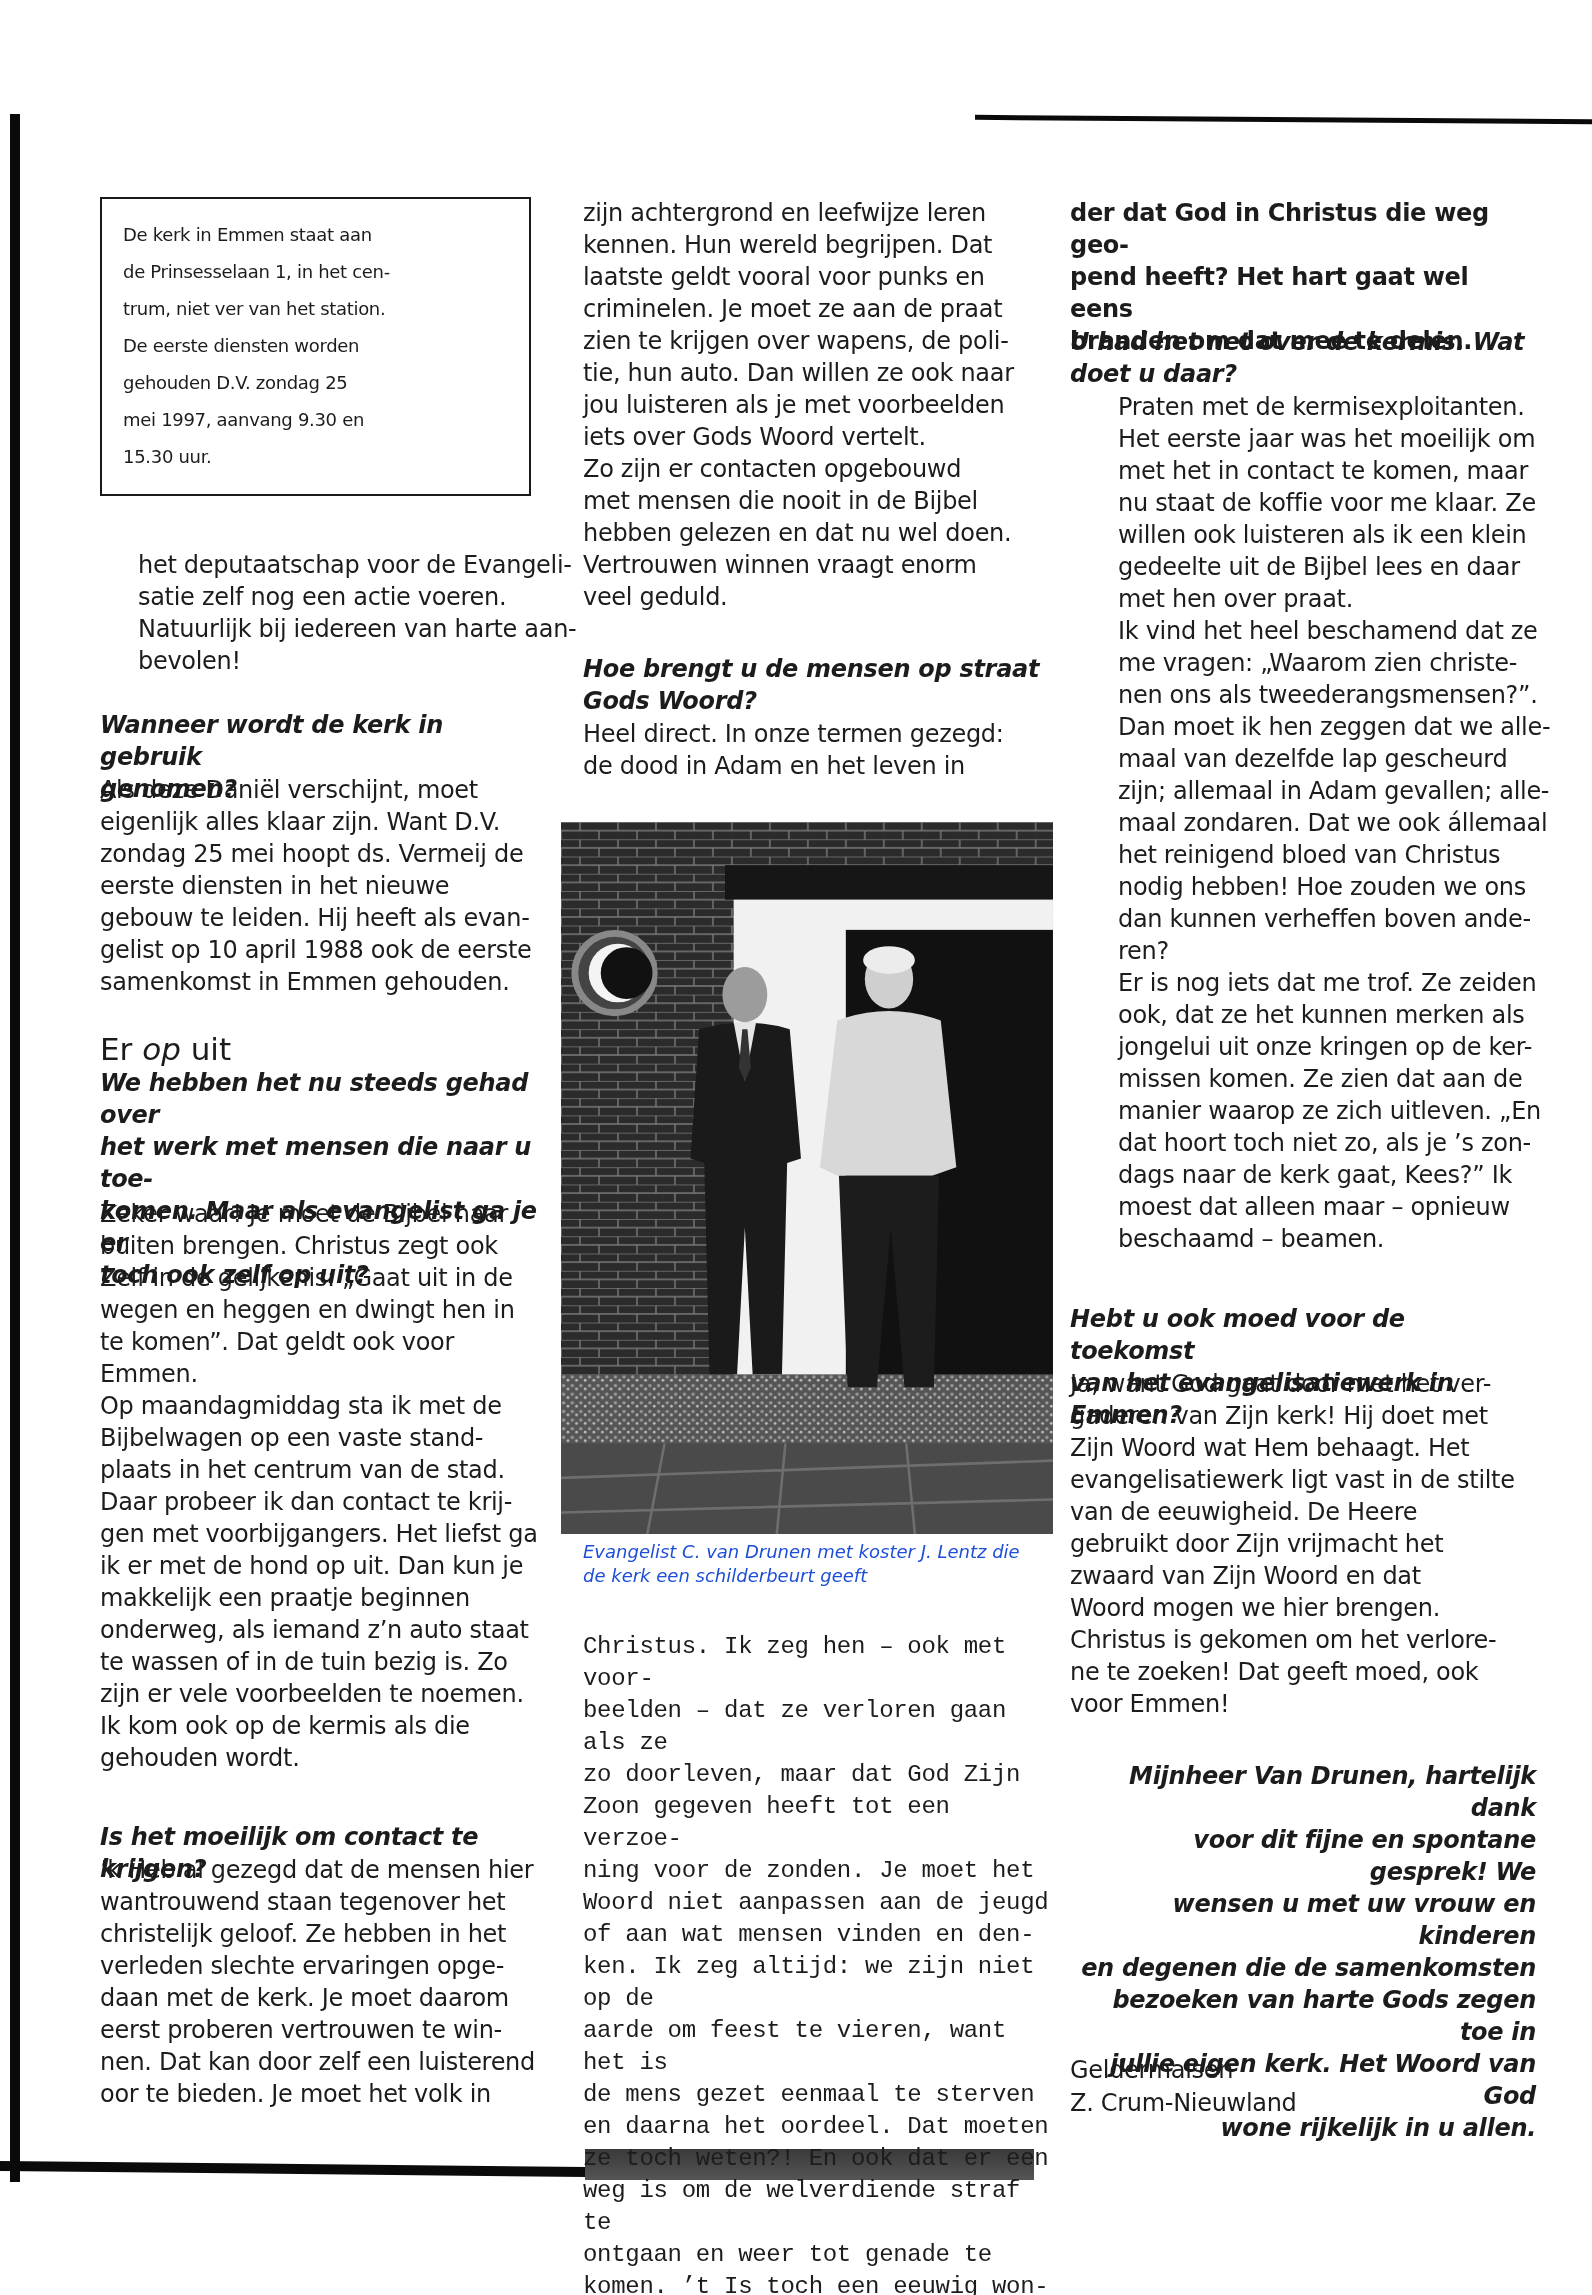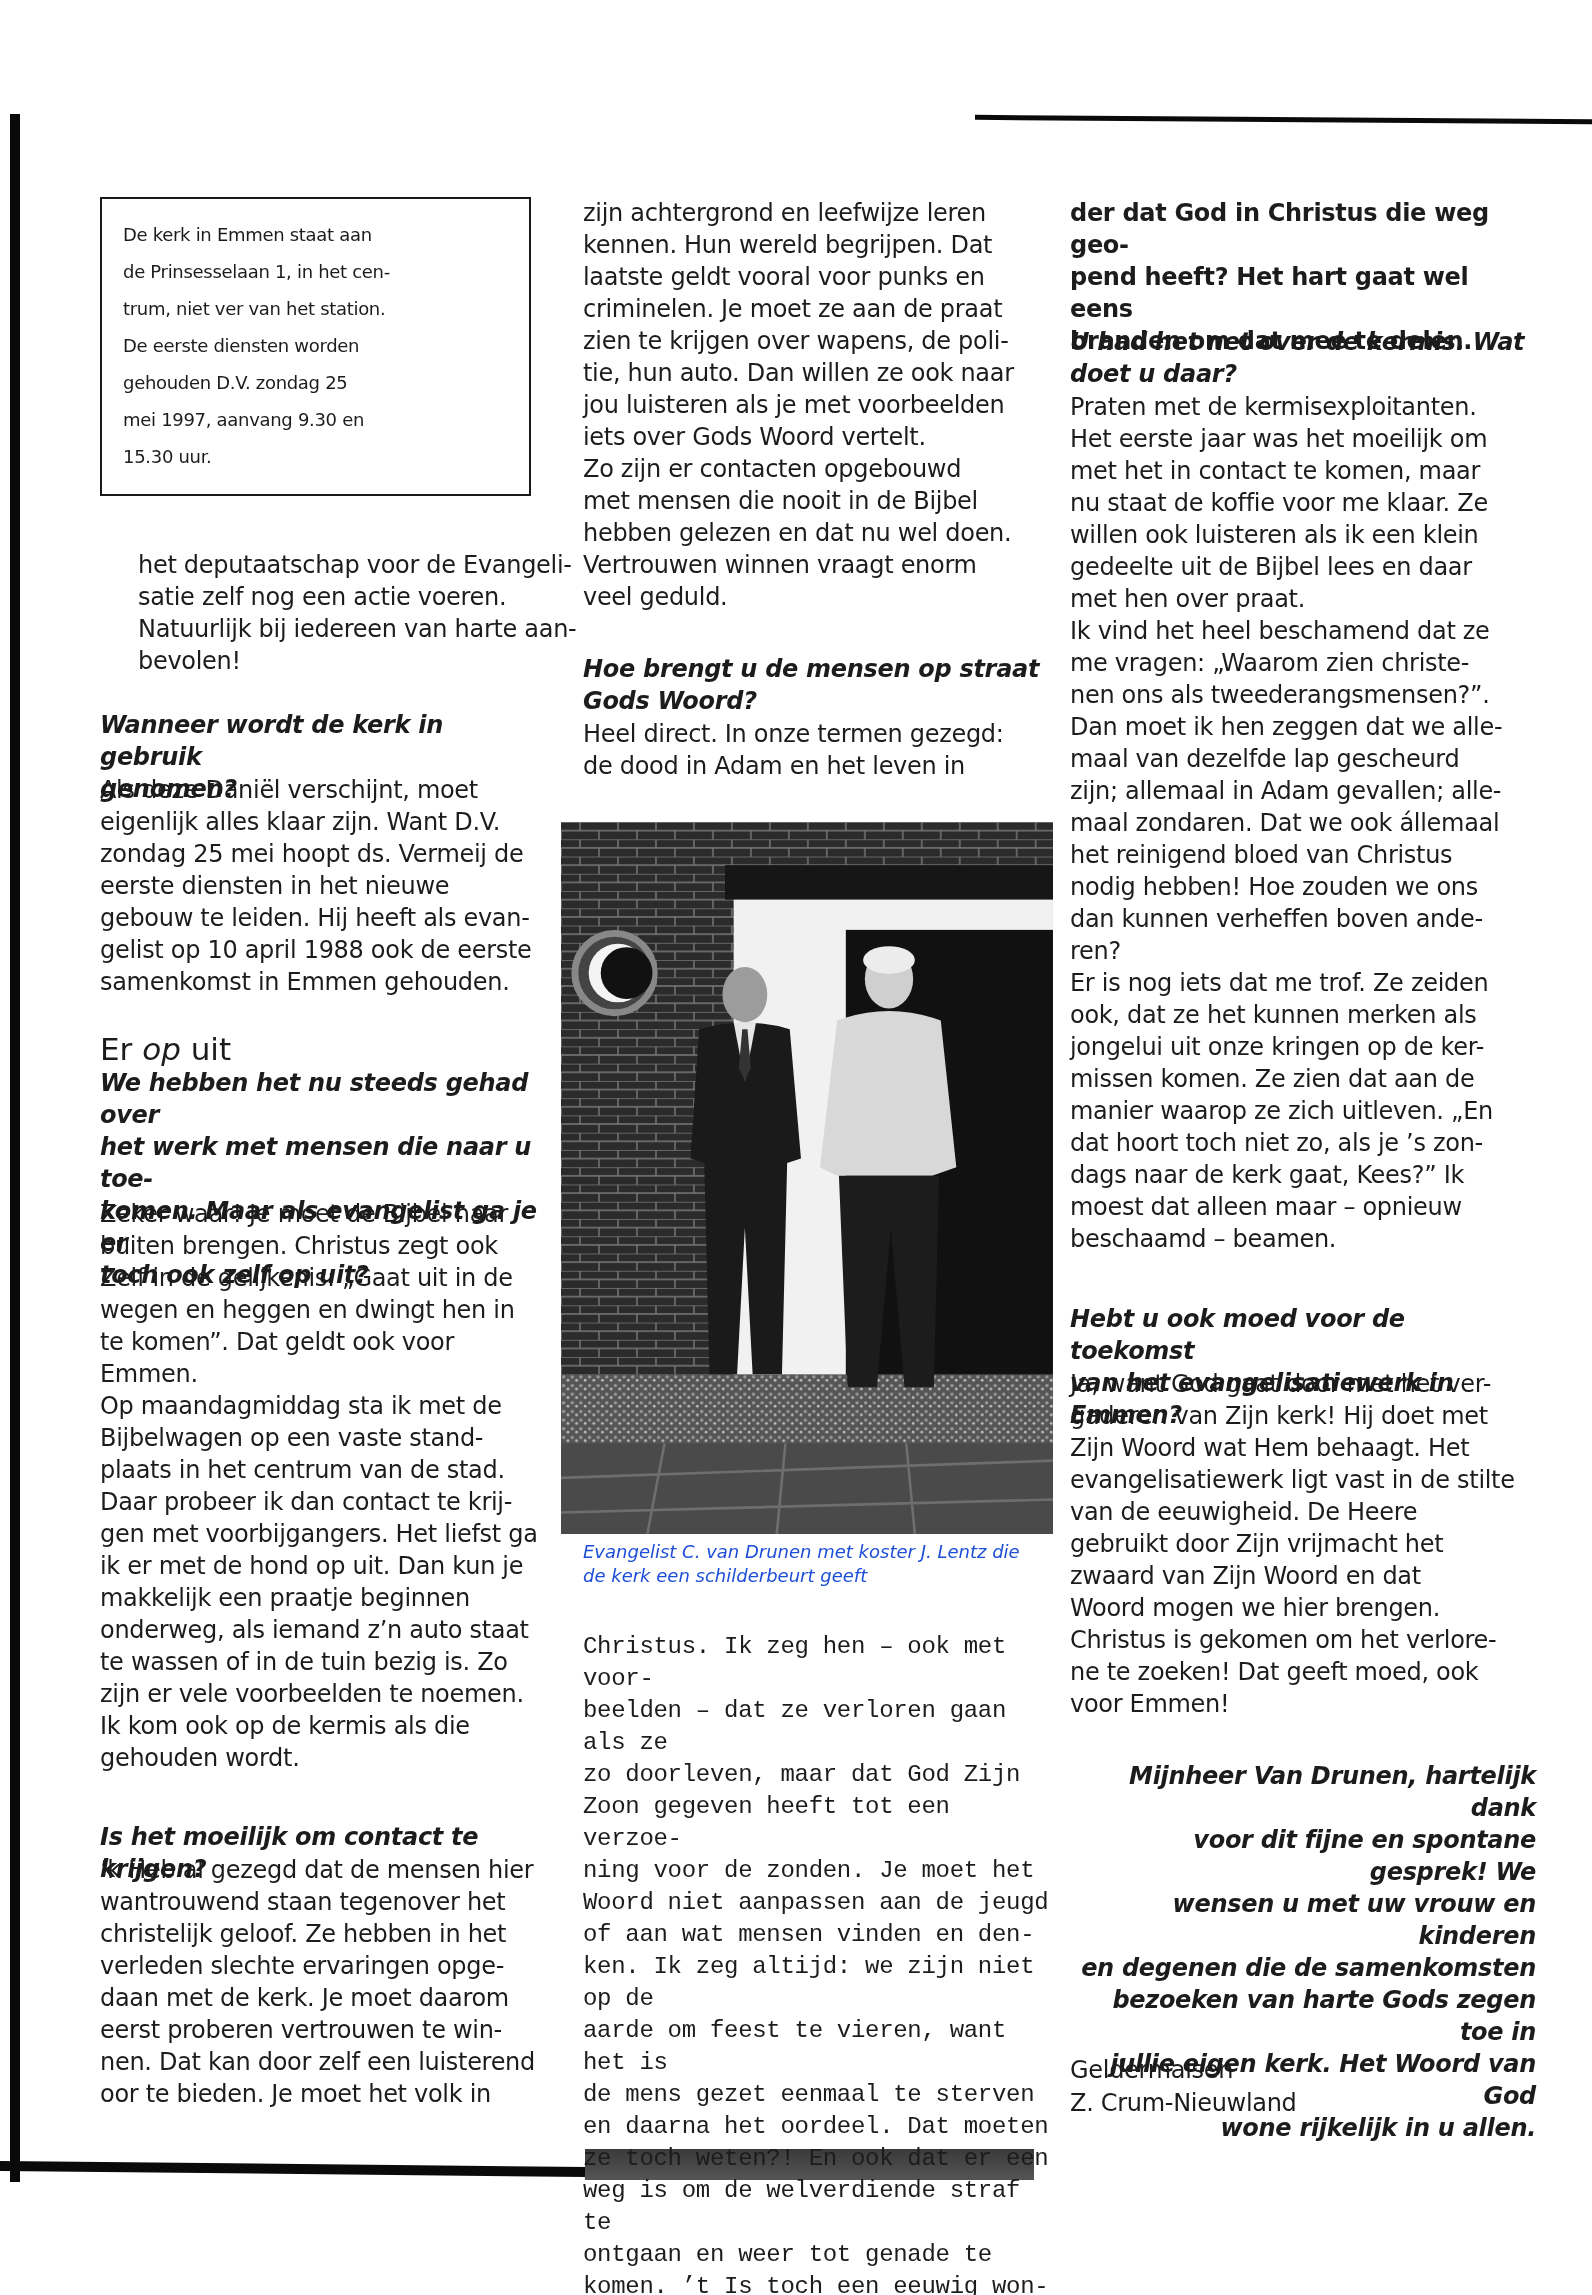--- a/index.html
+++ b/index.html
@@ -172,21 +172,21 @@
 </div>
 <div class="caption">Evangelist C. van Drunen met koster J. Lentz die
 de kerk een schilderbeurt geeft</div>
 
 <div class="column col3">
   <p class="para it" style="position:absolute;top:197px;width:466px;font-style:normal;">der dat God in Christus die weg geo-
 pend heeft? Het hart gaat wel eens
 branden om dat mee te delen.</p>
   <p class="para q" style="position:absolute;top:326px;width:466px;">U had het net over de kermis. Wat
 doet u daar?</p>
-  <p class="para" style="position:absolute;top:391px;width:466px;">Praten met de kermisexploitanten.
+  <p class="para" style="position:absolute;top:391px;width:466px;margin-left:48px;">Praten met de kermisexploitanten.
 Het eerste jaar was het moeilijk om
 met het in contact te komen, maar
 nu staat de koffie voor me klaar. Ze
 willen ook luisteren als ik een klein
 gedeelte uit de Bijbel lees en daar
 met hen over praat.
 Ik vind het heel beschamend dat ze
 me vragen: „Waarom zien christe-
 nen ons als tweederangsmensen?”.
 Dan moet ik hen zeggen dat we alle-

